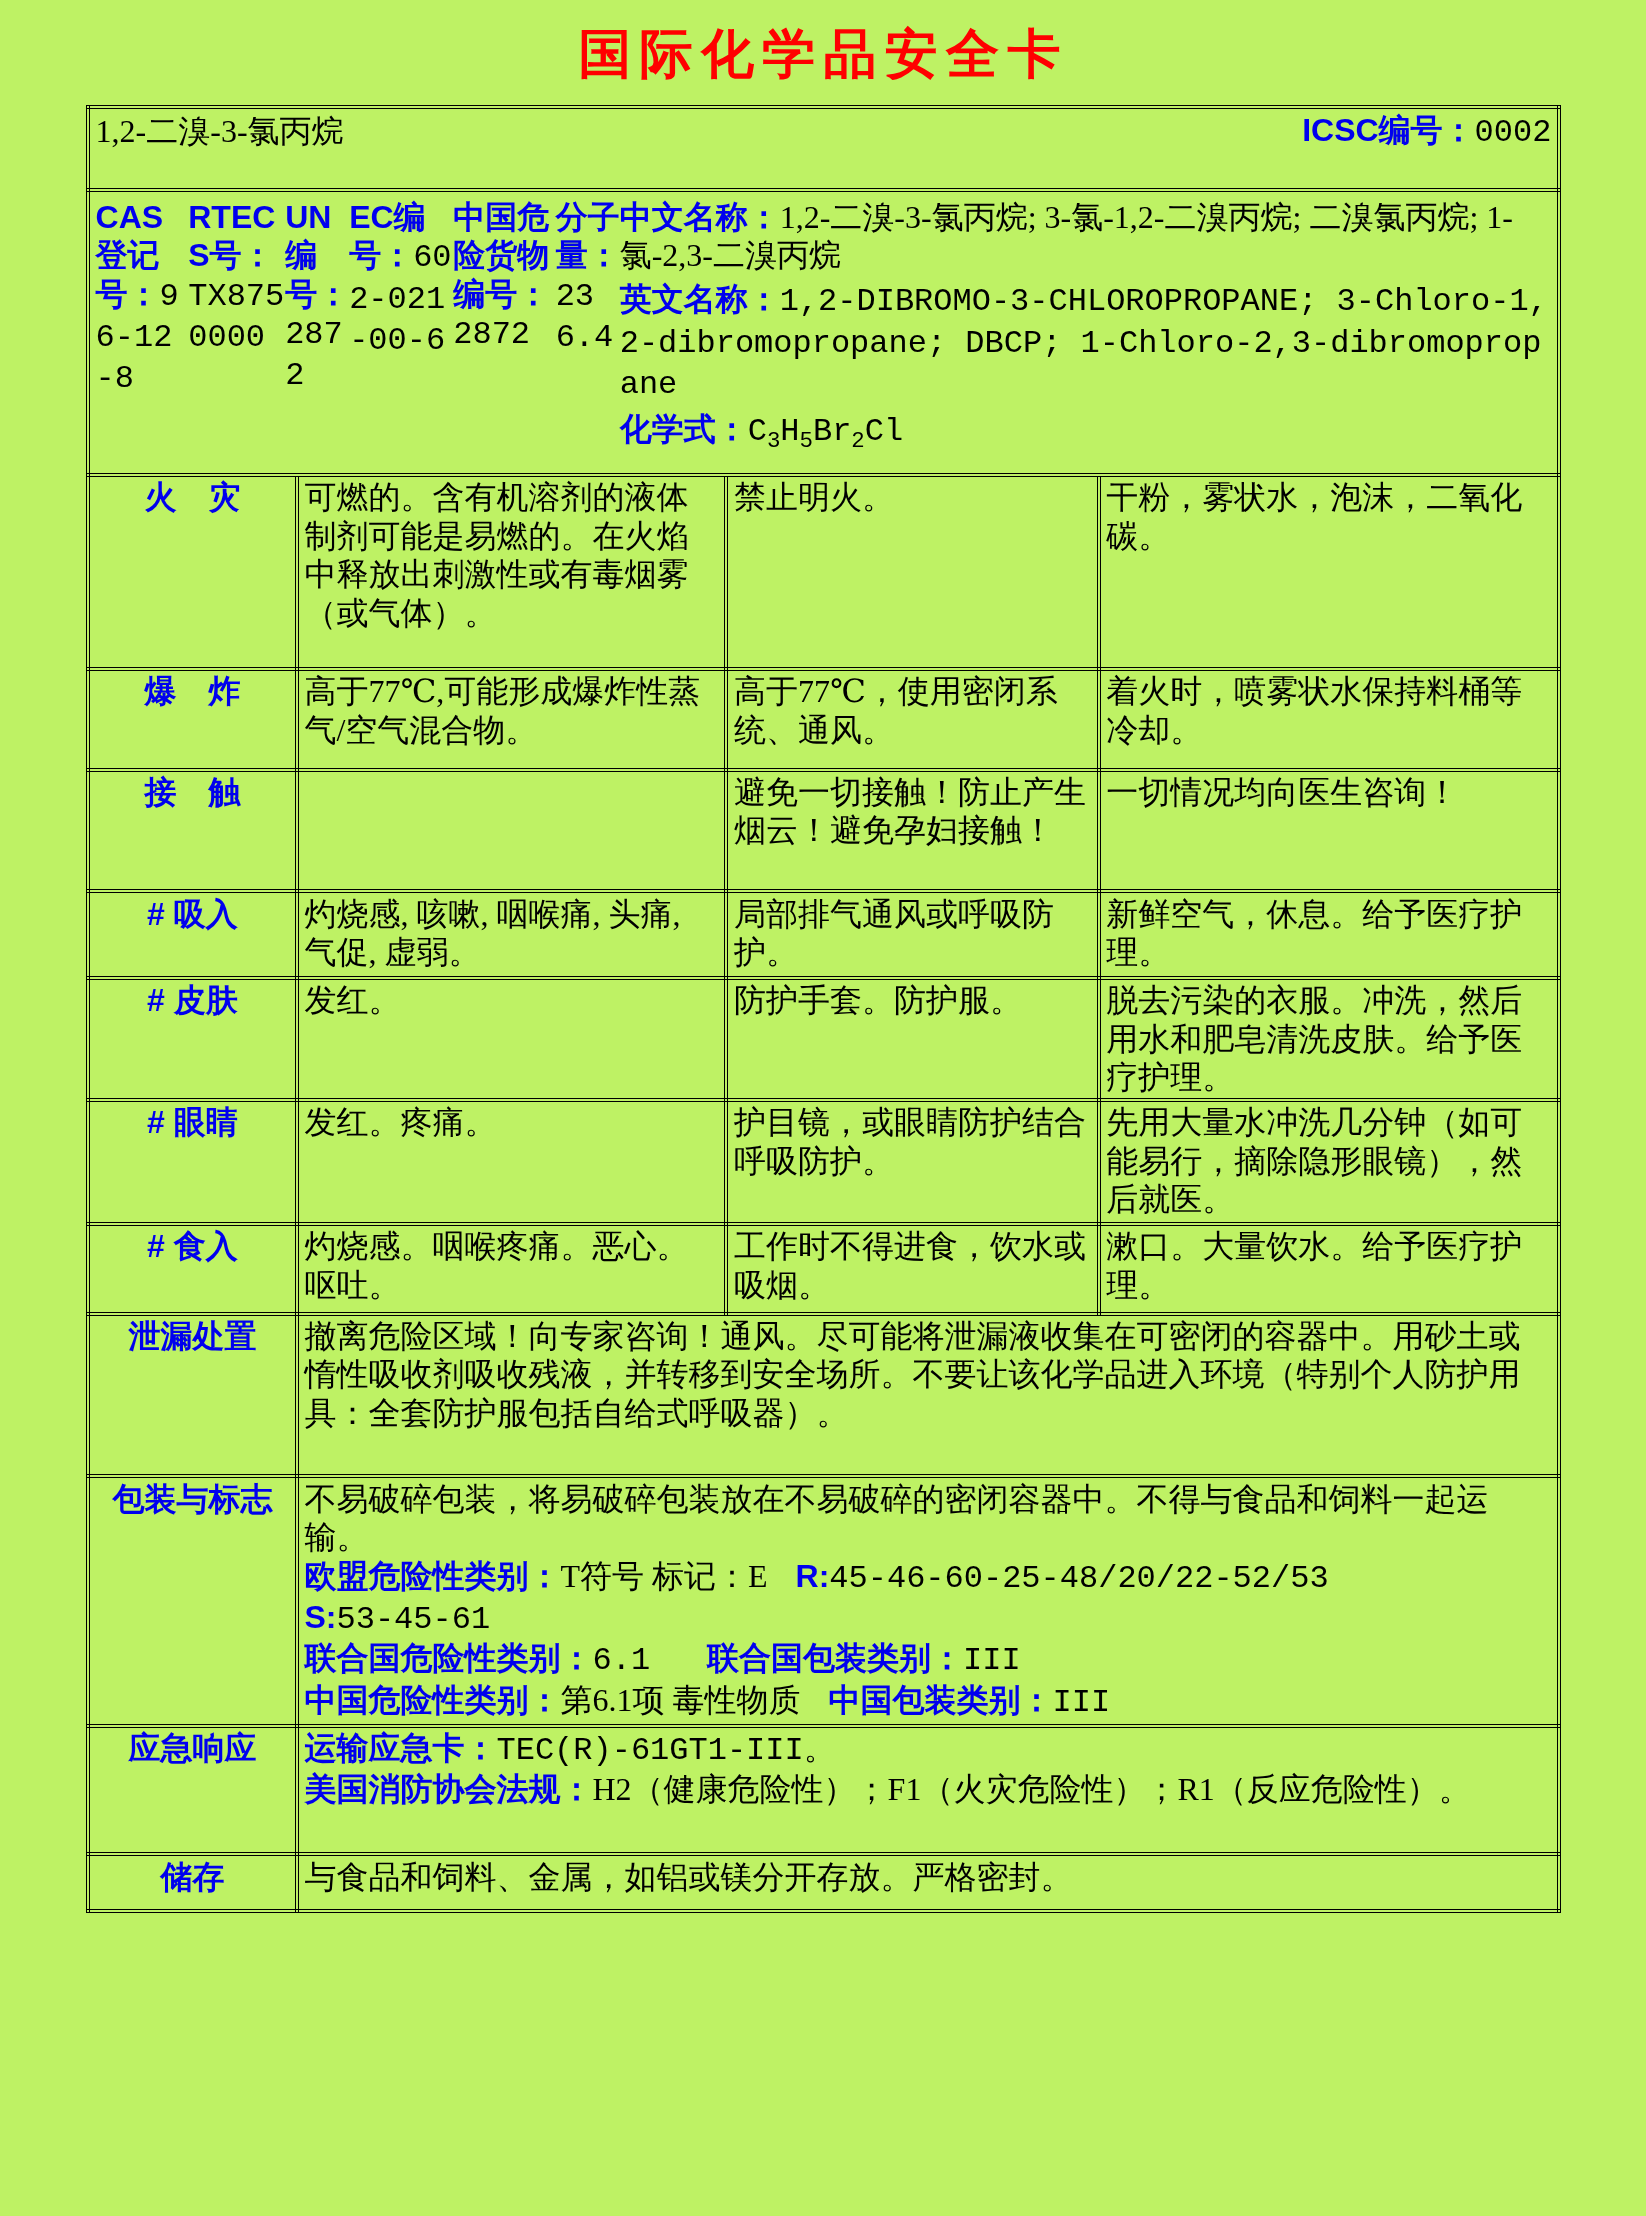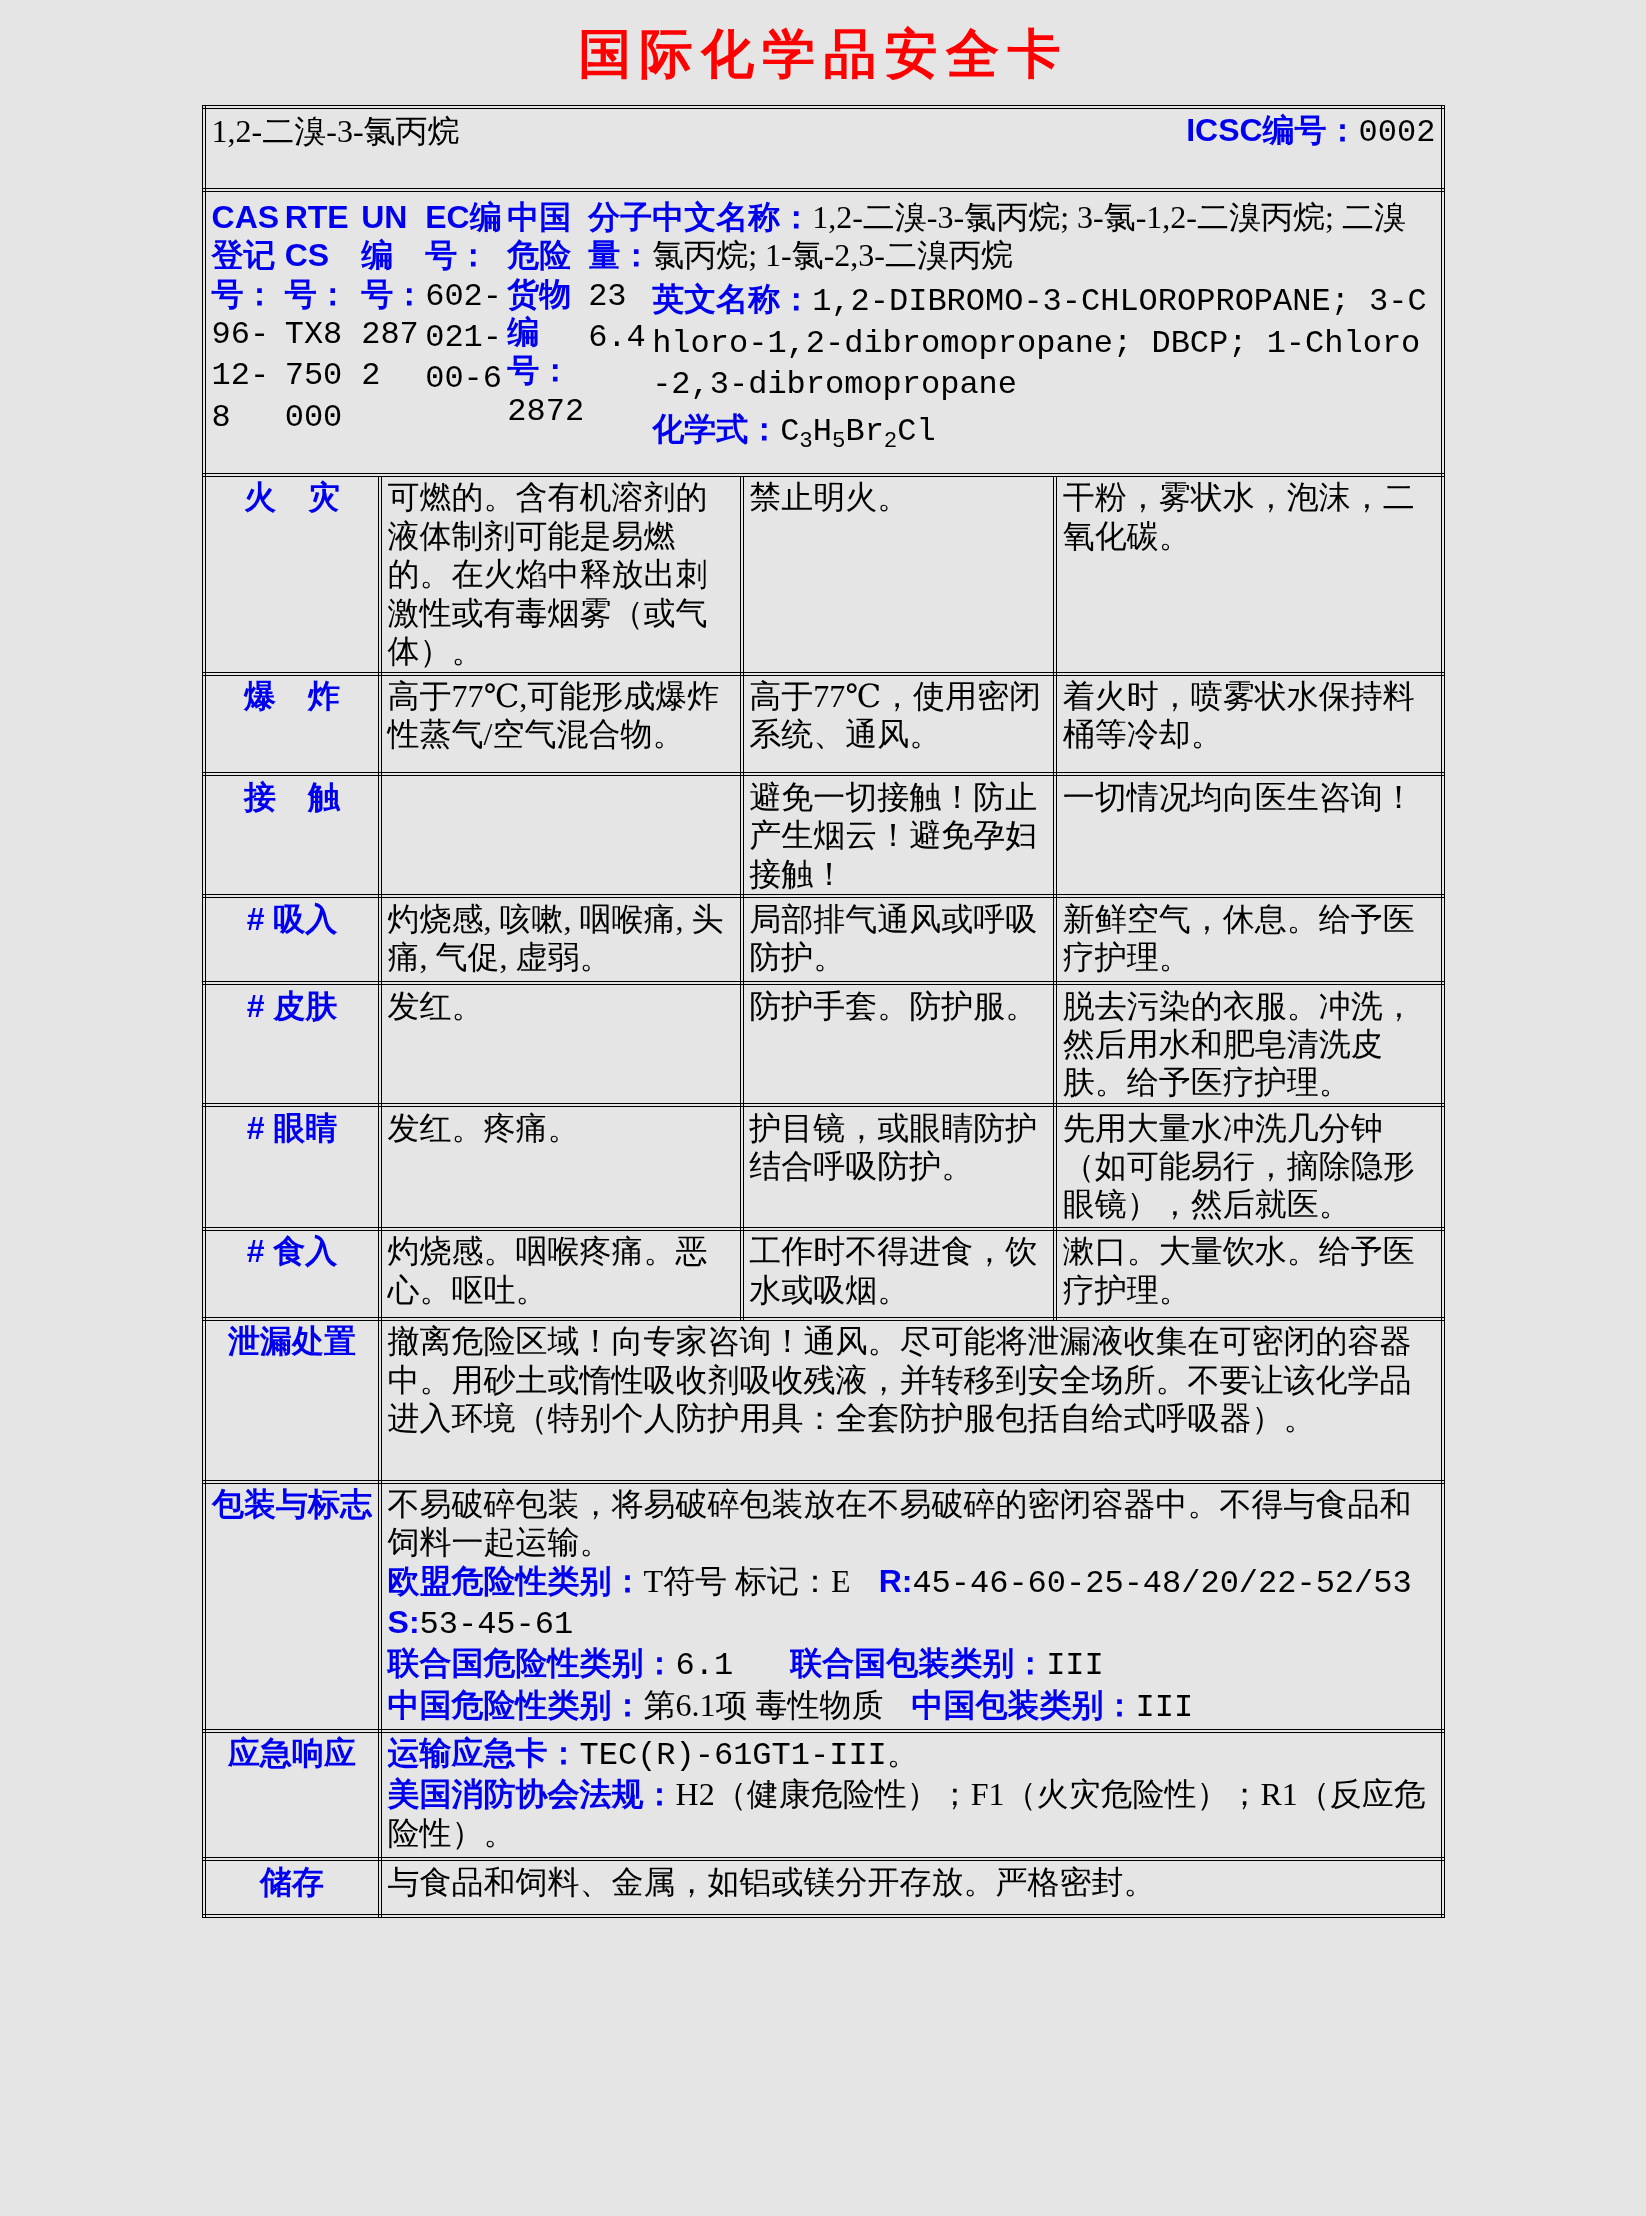--- a/index.html
+++ b/index.html
@@ -1,27 +1,27 @@
 <!DOCTYPE html>
 <html style="font-size:11px"><head>
 <meta charset="utf-8">
 <style>
   html,body{margin:0;padding:0;background:#ffffff;}
   .page{
-    width:1647px;height:2216px;background:#e5e5e5;position:relative;
+    width:1647px;height:2216px;background:#bef264;position:relative;
     font-family:"Liberation Serif","DejaVu Serif",serif;color:#000;
     overflow:hidden;
   }
   .doc-title{
     text-align:center;color:#ff0000;font-weight:bold;
     font-family:"Liberation Sans","DejaVu Sans",sans-serif;
     font-size:53px;letter-spacing:8.3px;padding-top:19.4px;margin:0;
   }
   table.card{
-    width:1243px;margin:14px auto 0;border-collapse:collapse;table-layout:fixed;
+    width:1475px;margin:14px auto 0;border-collapse:collapse;table-layout:fixed;
   }
   table.card td,table.card th{
     border:4.9px double #000;padding:1.4px 5.6px;vertical-align:top;
     font-size:32px;line-height:1.2;word-break:break-all;
   }
   .blue{color:#0000ee;font-weight:bold;font-family:"Liberation Sans","DejaVu Sans",sans-serif;}
   .mono{font-family:"Liberation Mono","DejaVu Sans Mono",monospace;}
   
   .row-name td{height:76px;vertical-align:middle;}
   .name-flex{display:flex;justify-content:space-between;align-items:center;}

